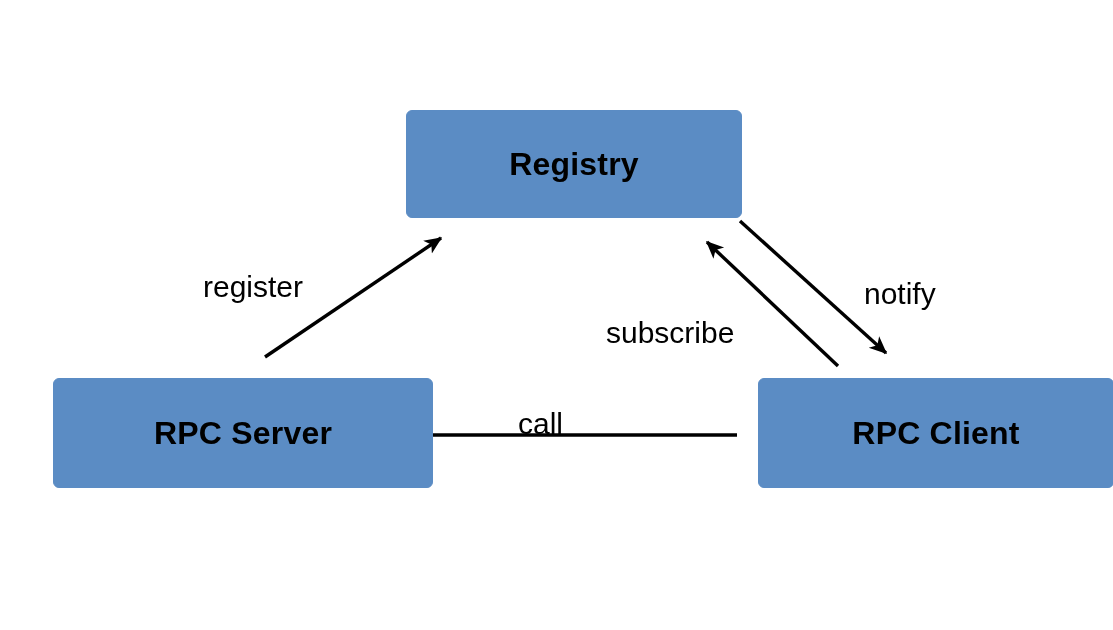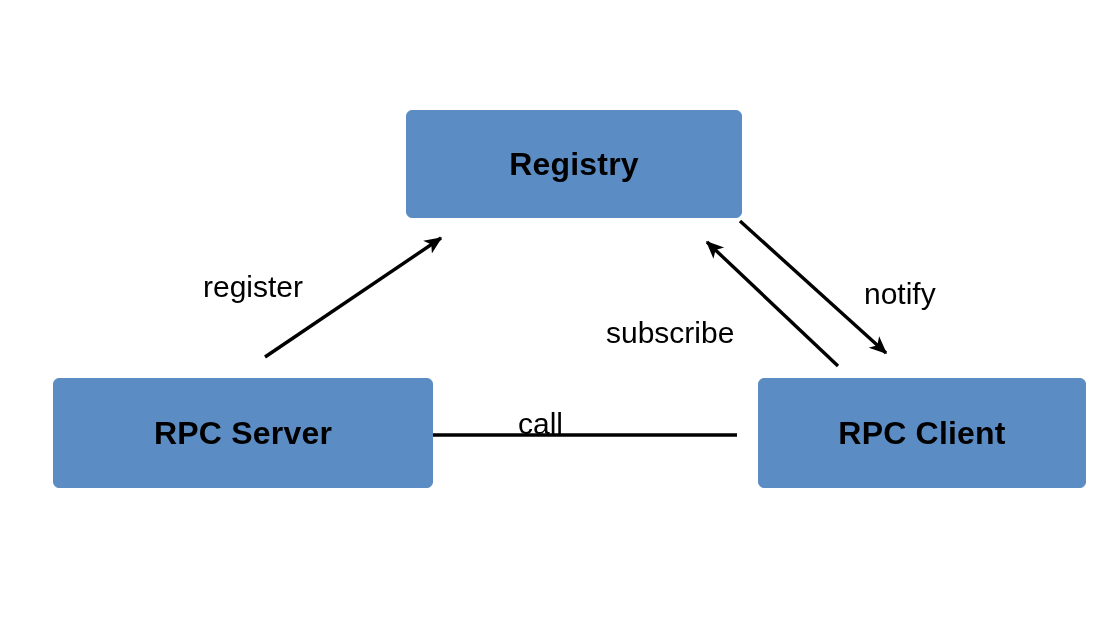--- a/index.html
+++ b/index.html
@@ -42,21 +42,21 @@
   }
   #node-rpc-server {
     left: 33px;
     top: 378px;
     width: 380px;
     height: 110px;
   }
   #node-rpc-client {
     left: 738px;
     top: 378px;
-    width: 328px;
+    width: 356px;
     height: 110px;
   }
   .edge-label {
     position: absolute;
     color: #000000;
     font-size: 30px;
     font-family: "Liberation Sans", sans-serif;
     font-weight: 400;
     line-height: 1;
     white-space: nowrap;

